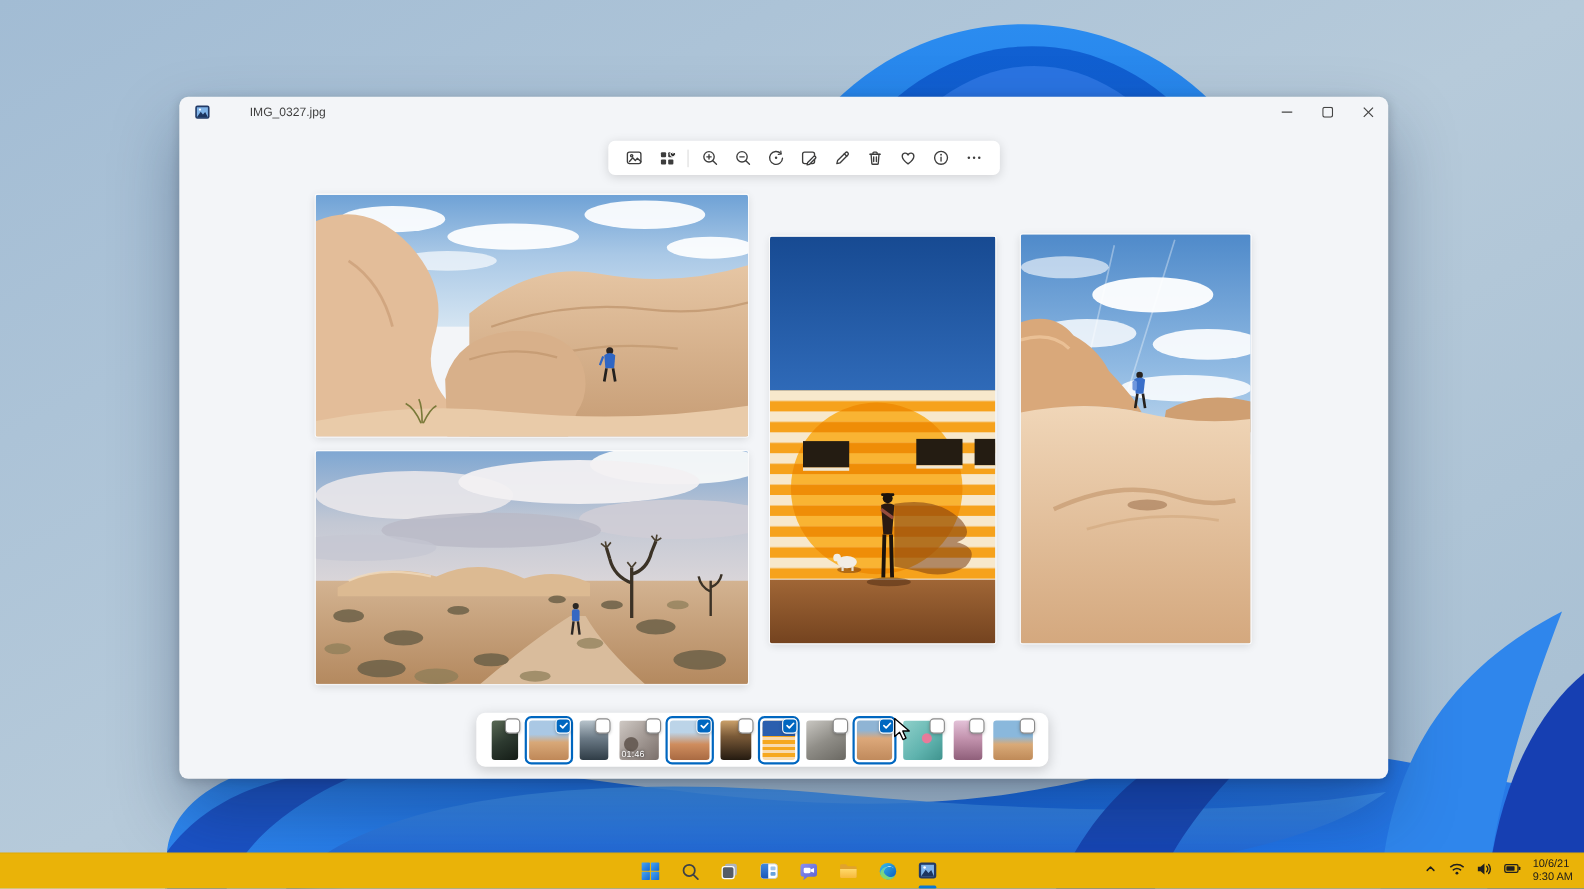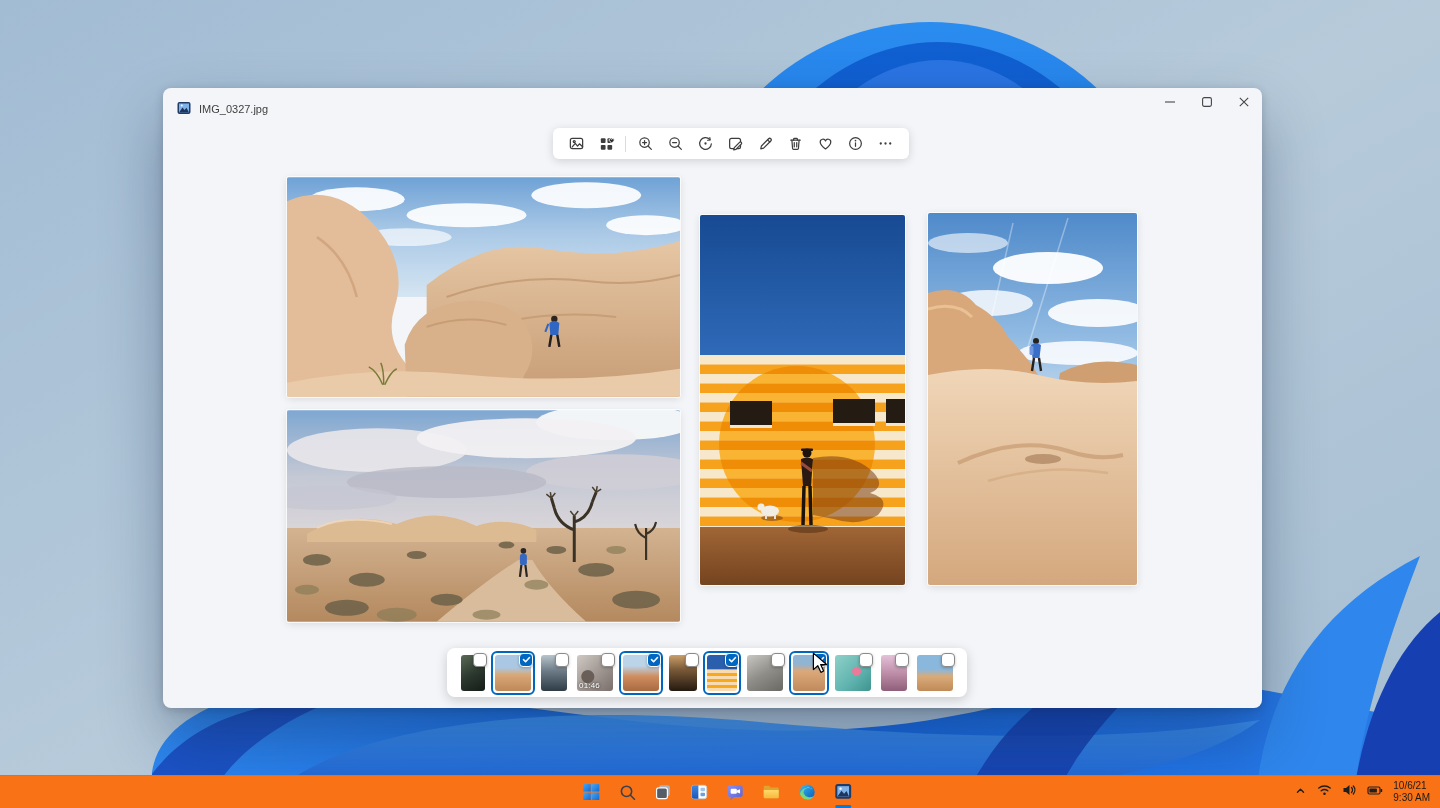--- a/index.html
+++ b/index.html
@@ -5,21 +5,21 @@
   * { margin:0; padding:0; box-sizing:border-box; }
   html,body { width:1440px; height:808px; overflow:hidden; }
   .screen { position:relative; width:1440px; height:808px; overflow:hidden;
             font-family:"Liberation Sans","DejaVu Sans",sans-serif; background:#aec4d6; }
   .wallpaper { position:absolute; inset:0; z-index:0; }
 
   
   .window { position:absolute; left:163px; top:88px; width:1099px; height:620px;
             background:#f3f5f8; border-radius:8px; z-index:2;
             box-shadow:0 30px 60px rgba(15,35,70,.35), 0 2px 10px rgba(0,0,0,.18); }
-  .titlebar { height:27px; display:flex; align-items:flex-end; border-radius:8px 8px 0 0; }
+  .titlebar { height:27px; display:flex; align-items:center; border-radius:8px 8px 0 0;gap:28px; }
   .title-icon { margin-left:14px; width:14px; height:14px; display:grid; place-items:center; }
   .title-text { margin-left:8px; font-size:11px; color:#3f3f3f; }
   .win-controls { margin-left:auto; display:flex; height:100%; }
   .win-btn { width:37px; height:27px; display:grid; place-items:center; }
   .win-btn:last-child { border-radius:0 8px 0 0; }
 
   .toolbar { position:absolute; left:390px; top:40px; width:356px; height:31px;
              background:#ffffff; border-radius:6px; box-shadow:0 2px 10px rgba(0,0,0,.15);
              display:flex; align-items:center; justify-content:space-between; padding:0 12px; }
   .tb-btn { width:22px; height:22px; display:grid; place-items:center; border-radius:4px; }
@@ -27,21 +27,21 @@
 
   .photo { position:absolute; border-radius:2px; overflow:hidden;
            box-shadow:0 0 0 1px rgba(255,255,255,.75), 0 2px 8px rgba(0,0,0,.12); }
   .photo svg { display:block; width:100%; height:100%; }
   #photo1 { left:124px; top:89px;  width:393px; height:220px; }
   #photo2 { left:124px; top:322px; width:393px; height:212px; }
   #photo3 { left:537px; top:127px; width:205px; height:370px; }
   #photo4 { left:765px; top:125px; width:209px; height:372px; }
 
   
-  .filmstrip { position:absolute; left:284px; top:560px; width:520px; height:49px;
+  .filmstrip { position:absolute; left:270px; top:560px; width:520px; height:49px;
                background:#ffffff; border-radius:8px; box-shadow:0 3px 12px rgba(0,0,0,.18);
                display:flex; align-items:center; justify-content:center; gap:2px; padding:0 6px; }
   .thumb { position:relative; height:44px; border:2px solid transparent; border-radius:6px;
            padding:2px; background:#fff; flex:0 0 auto; }
   .thumb.checked { border-color:#0067c0; }
   .thumb-img { width:100%; height:100%; border-radius:3px; }
   .t-forest{width:32px}.t-desert-rocks{width:44px}.t-cliff{width:34px}.t-video-group{width:44px}
   .t-desert-red{width:44px}.t-sunset{width:36px}.t-orange-wall{width:38px}.t-gray-rocks{width:44px}
   .t-desert-dune{width:40px}.t-pool{width:44px}.t-pink-sky{width:34px}.t-beach{width:44px}
   .ts-forest{background:linear-gradient(150deg,#5a6a55 0%,#2d3a30 50%,#141c16 100%);}
@@ -57,21 +57,21 @@
   .ts-pink-sky{background:linear-gradient(180deg,#e3c2d8 0%,#c393ae 45%,#8f5f7a 100%);}
   .ts-beach{background:linear-gradient(180deg,#8ab8dc 0%,#8ab8dc 40%,#d9aa78 60%,#bf8a58 100%);}
   .thumb-check { position:absolute; top:0; right:0; width:14px; height:14px; border-radius:4px;
                  background:#fff; border:1px solid #8a8a8a; display:grid; place-items:center;
                  box-shadow:0 1px 3px rgba(0,0,0,.25); }
   .thumb-check.on { background:#0067c0; border-color:#ffffff; }
   .thumb-duration { position:absolute; left:4px; bottom:3px; font-size:8px; color:#fff;
                     text-shadow:0 0 3px rgba(0,0,0,.9); letter-spacing:.2px; }
 
   
-  .taskbar { position:absolute; left:0; bottom:0; width:1440px; height:33px; background:#f97316;
+  .taskbar { position:absolute; left:0; bottom:0; width:1440px; height:33px; background:#eab308;
              border-top:1px solid rgba(0,0,0,.05); z-index:3; }
   .tb-center { position:absolute; left:50%; top:0; transform:translateX(-51%); height:100%;
                display:flex; align-items:center; gap:10px; }
   .task-icon { width:26px; height:26px; display:grid; place-items:center; position:relative; border-radius:4px; }
   .run-indicator { position:absolute; bottom:-3px; left:50%; transform:translateX(-50%);
                    width:16px; height:3px; border-radius:2px; background:#0a78d4; }
   .tray { position:absolute; right:10px; top:0; height:100%; display:flex; align-items:center; gap:10px; }
   .tray-clock { font-size:10px; line-height:12px; color:#1b1b1b; text-align:left; }
 
   .cursor { position:absolute; left:810px; top:652px; z-index:10; }

